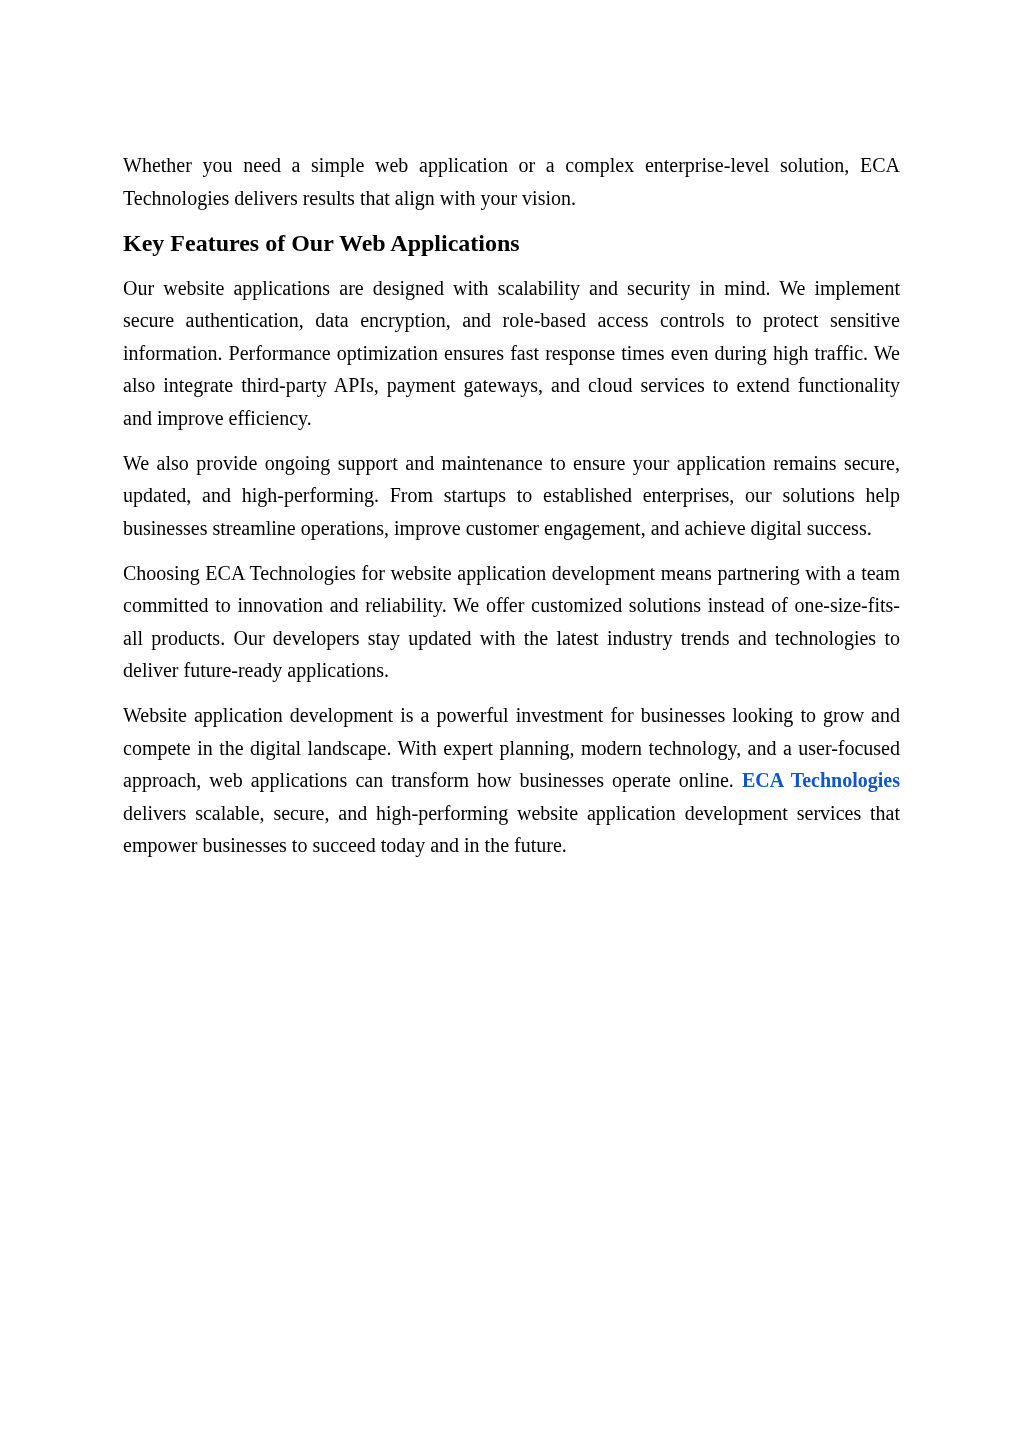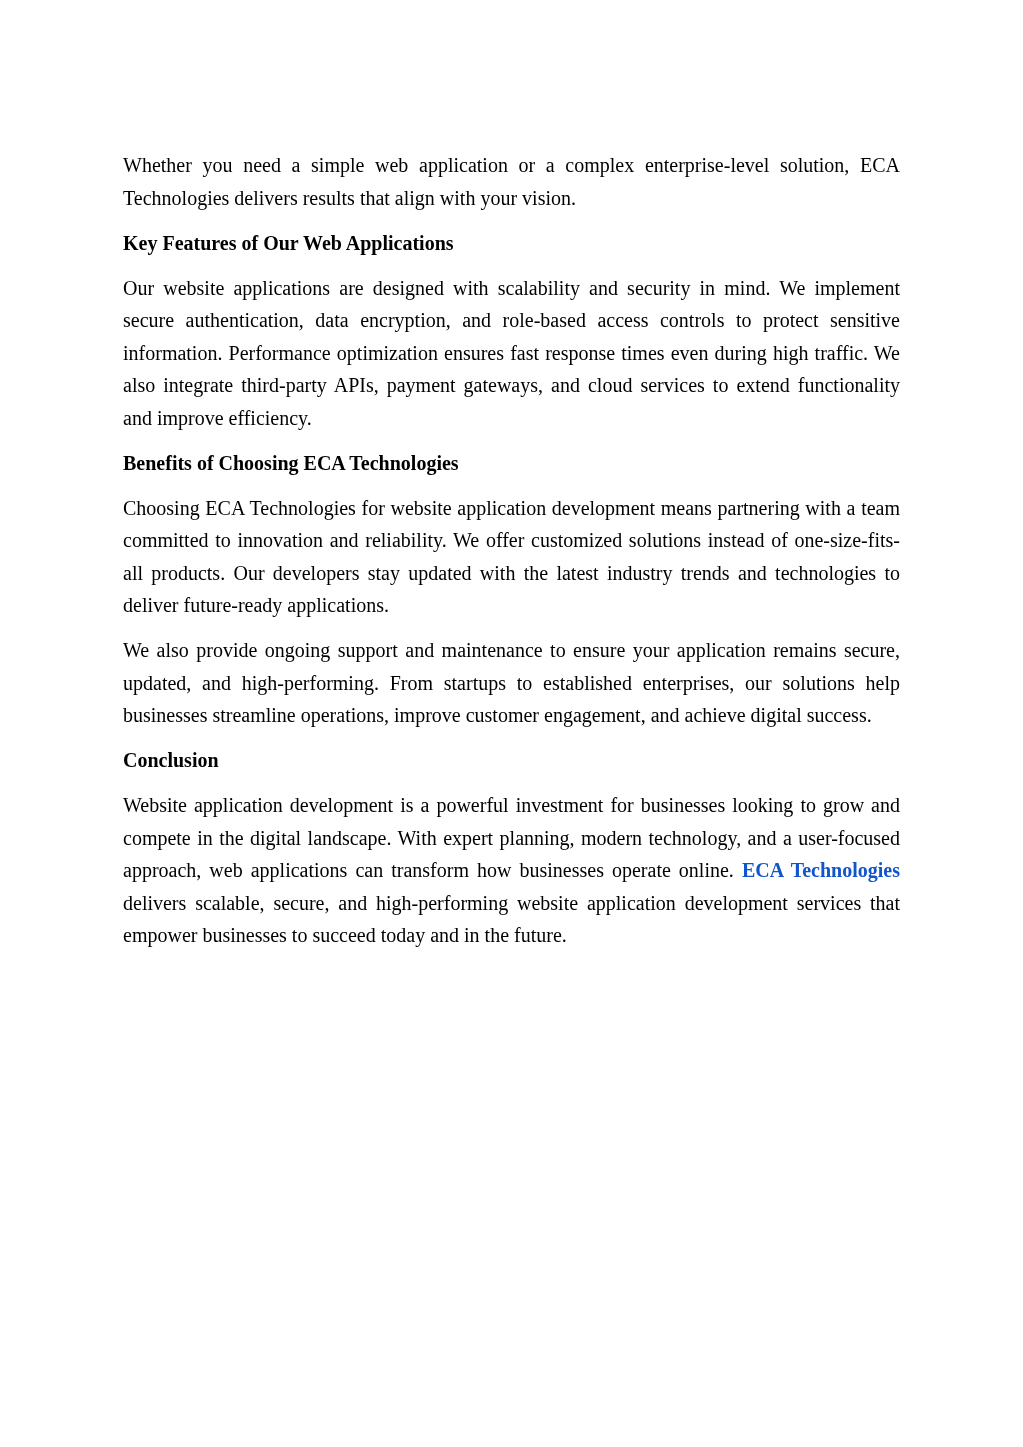--- a/index.html
+++ b/index.html
@@ -26,21 +26,21 @@
     font-size: 20px;
     line-height: 32.5px;
   }
   .para {
     margin: 0 0 12.5px 0;
     text-align: justify;
     text-justify: inter-word;
   }
   .heading {
     margin: 0 0 12.5px 0;
-    font-size: 20px;
+    font-size: 24px;
     line-height: 32.5px;
     font-weight: bold;
     text-align: left;
   }
   .doc-link {
     color: var(--link-color, #1155CC);
     font-weight: bold;
     cursor: pointer;
   }
 </style>
@@ -50,24 +50,22 @@
 <div class="page">
   <div class="content">
 
     <p class="para">Whether you need a simple web application or a complex enterprise-level solution, ECA Technologies delivers results that align with your vision.</p>
 
     <h2 class="heading">Key Features of Our Web Applications</h2>
 
     <p class="para">Our website applications are designed with scalability and security in mind. We implement secure authentication, data encryption, and role-based access controls to protect sensitive information. Performance optimization ensures fast response times even during high traffic. We also integrate third-party APIs, payment gateways, and cloud services to extend functionality and improve efficiency.</p>
 
 
-    <h2 class="heading">Benefits of Choosing ECA Technologies</h2>
+
+    <p class="para">We also provide ongoing support and maintenance to ensure your application remains secure, updated, and high-performing. From startups to established enterprises, our solutions help businesses streamline operations, improve customer engagement, and achieve digital success.</p>
 
     <p class="para">Choosing ECA Technologies for website application development means partnering with a team committed to innovation and reliability. We offer customized solutions instead of one-size-fits-all products. Our developers stay updated with the latest industry trends and technologies to deliver future-ready applications.</p>
 
-    <p class="para">We also provide ongoing support and maintenance to ensure your application remains secure, updated, and high-performing. From startups to established enterprises, our solutions help businesses streamline operations, improve customer engagement, and achieve digital success.</p>
-
-    <h2 class="heading">Conclusion</h2>
 
     <p class="para"><span>Website application development is a powerful investment for businesses looking to grow and compete in the digital landscape. With expert planning, modern technology, and a user-focused approach, web applications can transform how businesses operate online. </span><a class="doc-link">ECA Technologies</a><span> delivers scalable, secure, and high-performing website application development services that empower businesses to succeed today and in the future.</span></p>
 
   </div>
 </div>
 
 </body></html>

